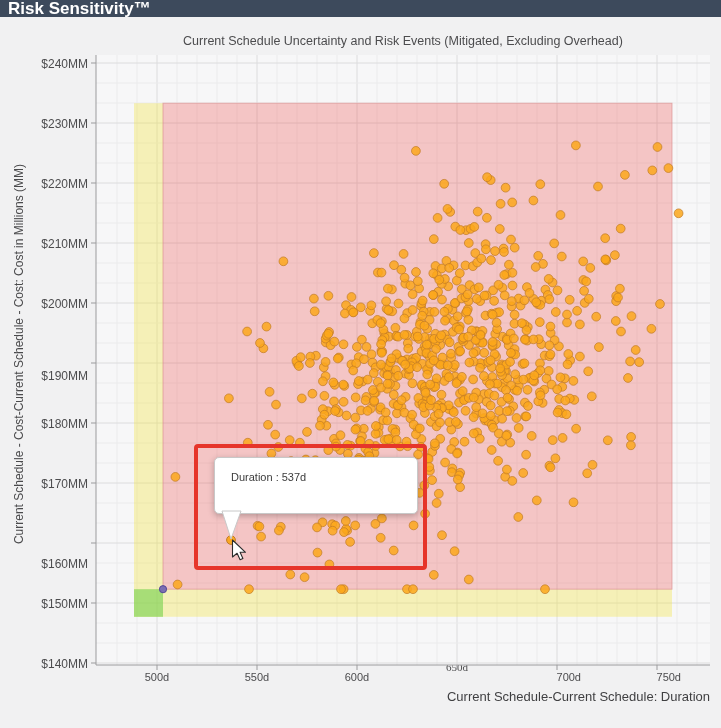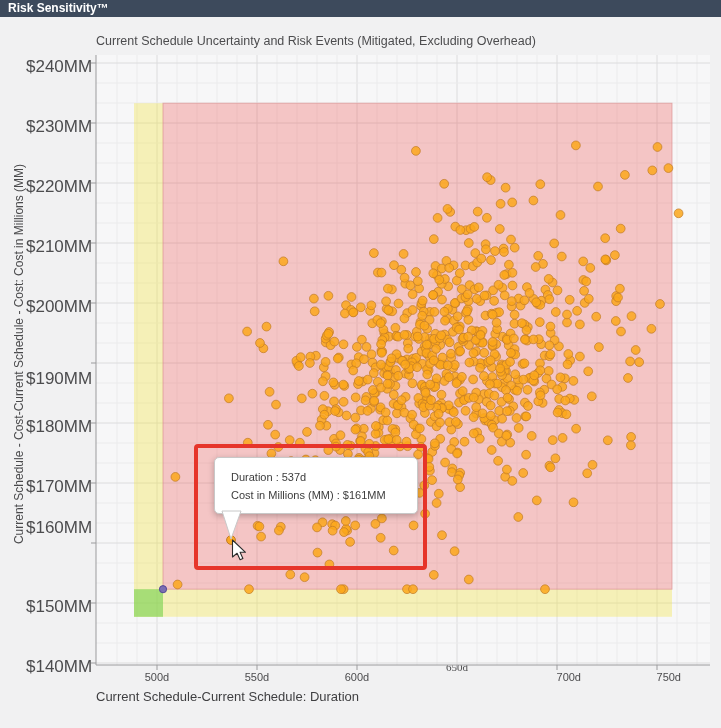--- a/index.html
+++ b/index.html
@@ -1,29 +1,29 @@
 <!DOCTYPE html>
 <html><head>
 <meta charset="utf-8">
 <style>
   html,body{margin:0;padding:0;width:721px;height:728px;overflow:hidden;
     background:#f1f1f2;font-family:"Liberation Sans",sans-serif;}
   #titlebar{position:absolute;left:0;top:0;width:721px;height:17px;background:#3d4a5c;
-    color:#fff;font-size:12px;font-weight:bold;line-height:17px;padding-left:8px;box-sizing:border-box;}
+    color:#fff;font-size:17px;font-weight:bold;line-height:17px;padding-left:8px;box-sizing:border-box;}
   #chart{position:absolute;left:0;top:17px;width:721px;height:711px;}
-  #chart-title{position:absolute;left:96px;top:17px;width:614px;
+  #chart-title{position:absolute;left:96px;top:17px;width:614px;text-align:center;
     font-size:12.5px;color:#4c4c4e;}
   #y-title{position:absolute;left:-281px;top:330px;width:600px;text-align:center;
     font-size:12px;color:#4a4a4c;transform:rotate(-90deg);transform-origin:center;}
-  #x-title{position:absolute;left:96px;top:672px;width:614px;text-align:left;
+  #x-title{position:absolute;left:96px;top:672px;width:614px;text-align:right;
     font-size:13px;color:#3f3f41;}
   svg{position:absolute;left:0;top:0;}
   #plot{z-index:1;}
   #overlay{z-index:4;pointer-events:none;}
-  .ytick{position:absolute;width:62px;text-align:right;font-size:17px;color:#4c4c4e;}
+  .ytick{position:absolute;width:62px;text-align:right;font-size:12px;color:#4c4c4e;}
   .xtick{position:absolute;width:48px;text-align:center;font-size:11px;color:#4c4c4e;}
   .pct{position:absolute;font-size:11px;color:#3e3e40;}
   #tooltip{position:absolute;left:214px;top:440px;width:204px;height:57px;background:#fff;
     border:1px solid #c8c8c8;border-radius:5px;box-shadow:0 2px 6px rgba(0,0,0,.25);
     z-index:3;box-sizing:border-box;padding:10px 10px 16px 16px;}
   #tooltip div{font-size:11px;color:#3c3c3c;line-height:18px;white-space:nowrap;}
 </style>
 </head>
 <body>
 
@@ -954,41 +954,40 @@
 
   <div id="yticks">
       <div class="ytick" style="left: 26px; top: 40px;">$240MM</div>
       <div class="ytick" style="left: 26px; top: 100px;">$230MM</div>
       <div class="ytick" style="left: 26px; top: 160px;">$220MM</div>
       <div class="ytick" style="left: 26px; top: 220px;">$210MM</div>
       <div class="ytick" style="left: 26px; top: 280px;">$200MM</div>
       <div class="ytick" style="left: 26px; top: 340px; margin-top: 12px;">$190MM</div>
       <div class="ytick" style="left: 26px; top: 400px;">$180MM</div>
       <div class="ytick" style="left: 26px; top: 460px;">$170MM</div>
-      <div class="ytick" style="left: 26px; top: 501px;">$160MM</div>
+      <div class="ytick" style="left: 26px; top: 540px;">$160MM</div>
       <div class="ytick" style="left: 26px; top: 580px;">$150MM</div>
       <div class="ytick" style="left: 26px; top: 640px;">$140MM</div>
     </div>
   <div id="xticks">
       <div class="xtick" style="left: 133px; top: 654px;">500d</div>
       <div class="xtick" style="left: 233px; top: 654px;">550d</div>
       <div class="xtick" style="left: 333px; top: 654px;">600d</div>
       <div class="xtick" style="left: 433px; top: 644px; font-family: Liberation Serif, serif;">650d</div>
       <div class="xtick" style="left: 533px; top: 654px; text-align: right;">700d</div>
       <div class="xtick" style="left: 633px; top: 654px; text-align: right;">750d</div>
     </div>
   <div id="pcts">
       <div class="pct" style="left: 97px; top: 88px;">0%</div>
       <div class="pct" style="left: 687px; top: 88px;">99%</div>
       <div class="pct" style="left: 98px; top: 582px;">0%</div>
       <div class="pct" style="left: 693px; top: 584px;">1%</div>
     </div>
 
   <div id="tooltip">
     <div>Duration : 537d</div>
-    <div>Cost in Millions (MM) : $161MM</div>
   </div>
 
   <svg id="overlay" width="721" height="711">
       <polygon points="222,494 241,494 231,522" fill="#ffffff" stroke="#c8c8c8" stroke-width="1" stroke-linejoin="round"></polygon>
       <path d="M232.5,523 l0,17 l4.6,-3.7 l3,6.4 l2.8,-1.2 l-2.8,-6.2 l5.4,0 Z" fill="#ffffff" stroke="#2b2b2b" stroke-width="1.1" stroke-linejoin="round"></path>
     </svg>
 </div>
 
 </body></html>

